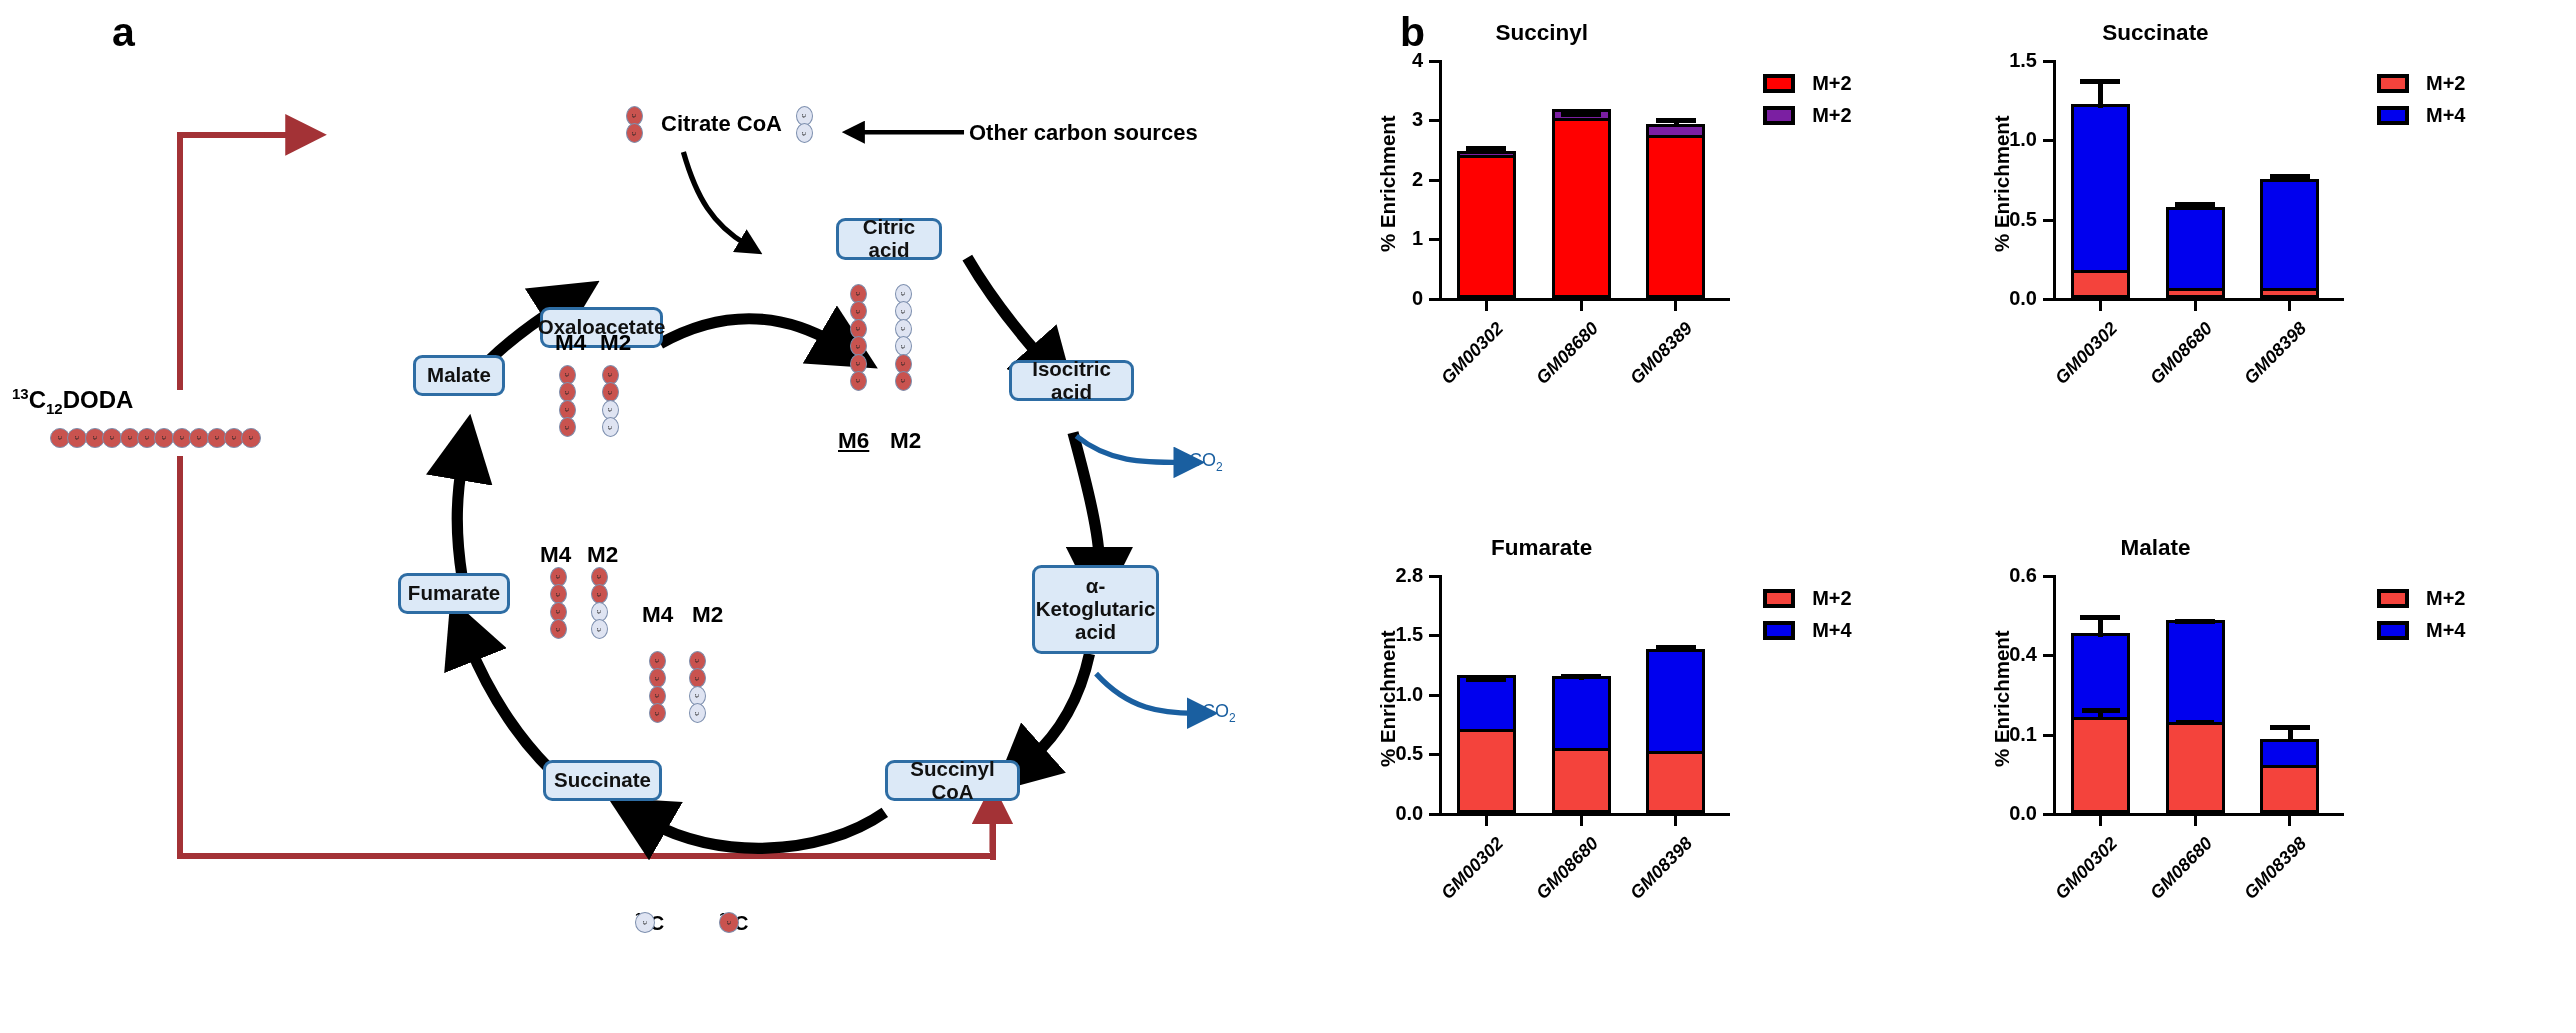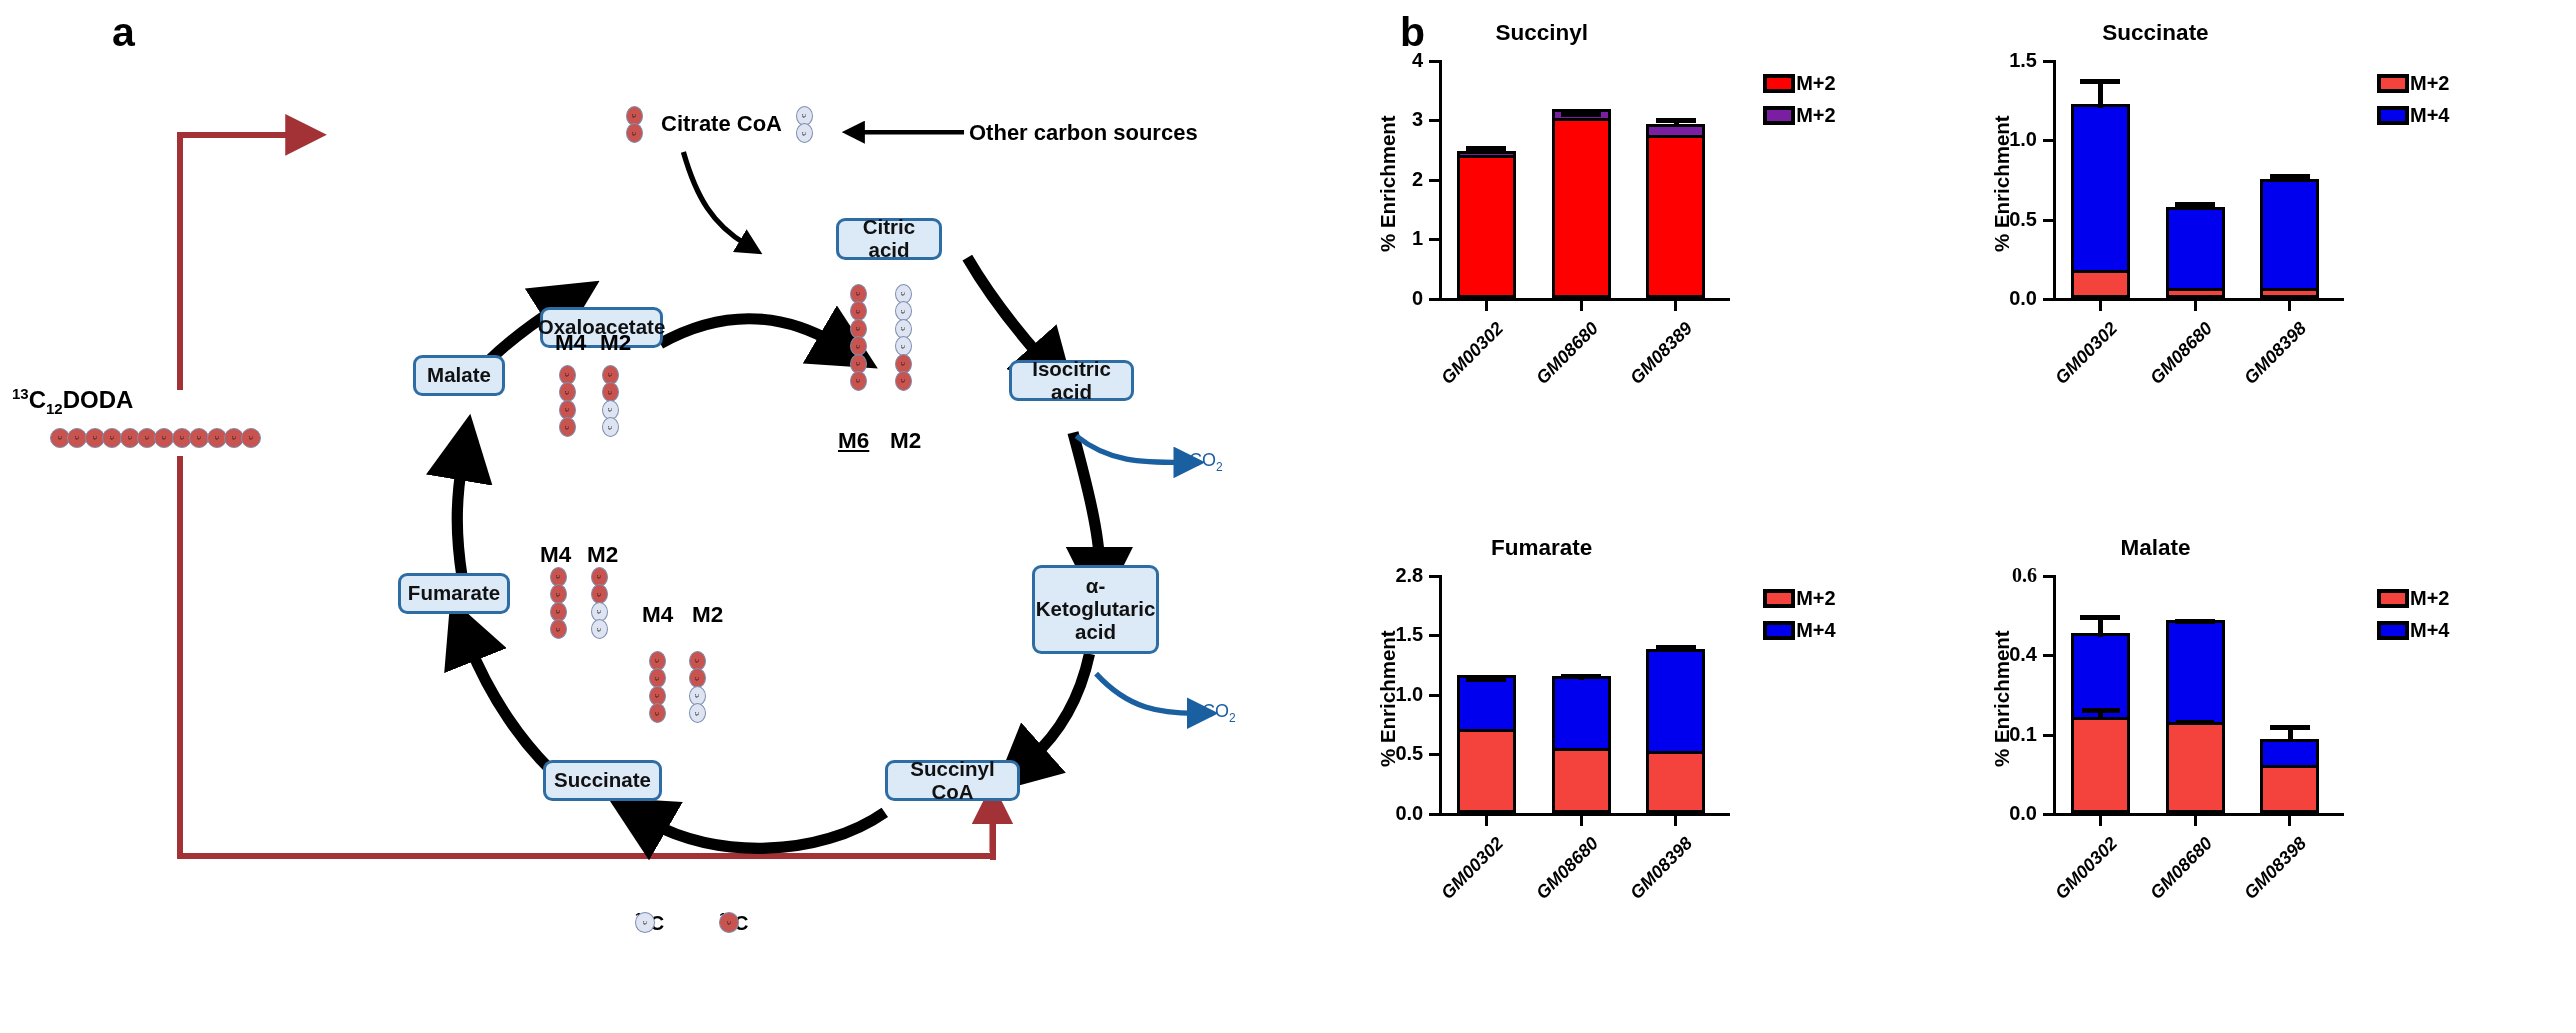--- a/index.html
+++ b/index.html
@@ -61,21 +61,21 @@
            white-space:nowrap;transform:translateY(-50%);}
   .xtick{position:absolute;width:2.6px;height:10px;background:#000;}
   .xtlabel{position:absolute;font-size:18px;font-weight:bold;font-style:italic;
            white-space:nowrap;transform-origin:right top;transform:rotate(-45deg);}
   .ylab{position:absolute;font-size:20.5px;font-weight:bold;white-space:nowrap;
         transform:rotate(-90deg);transform-origin:left top;}
   .bar{position:absolute;box-sizing:border-box;border:3.3px solid #000;}
   .errbar{position:absolute;background:#000;}
   .errcap{position:absolute;height:4.6px;background:#000;}
   .legend-b{position:absolute;}
-  .legend-b .row{display:flex;align-items:center;gap:1px;margin-bottom:9.2px;}
+  .legend-b .row{display:flex;align-items:center;gap:17px;margin-bottom:9.2px;}
   .legend-b .sw{width:32px;height:18.5px;border:4px solid #000;box-sizing:border-box;}
   .legend-b .lb{font-size:20px;font-weight:bold;}
 </style>
 </head>
 <body>
 
 <div id="panel-a">
   <div class="panel-letter" style="left:112px;top:12px;">a</div>
 
   <div class="redline" style="left:177px;top:132px;width:122px;height:6px;"></div>
@@ -520,21 +520,21 @@
         <div class="plotarea" style="left: 79px; top: 40px; width: 284px; height: 238px;">
           <div class="axis-y" style="height: 238px;"></div>
           <div class="axis-x" style="top: 238px; width: 291px;"></div>
           <div class="ytick" style="top: 238px;"></div>
           <div class="ytlabel" style="top: 238px; right: 300px; left: auto; width: 73px;">0.0</div>
           <div class="ytick" style="top: 159px;"></div>
           <div class="ytlabel" style="top: 159px; right: 300px; left: auto; width: 73px;">0.1</div>
           <div class="ytick" style="top: 79px;"></div>
           <div class="ytlabel" style="top: 79px; right: 300px; left: auto; width: 73px;">0.4</div>
           <div class="ytick" style="top: 0px;"></div>
-          <div class="ytlabel" style="top: 0px; right: 300px; left: auto; width: 73px; font-family: Liberation Serif, serif;">0.6</div>
+          <div class="ytlabel" style="top: 0px; right: 300px; left: auto; width: 73px;">0.6</div>
           <div class="ylab" style="left: -63px; top: 192px;">% Enrichment</div>
           <div class="bar" style="left: 18px; width: 59px; height: 96px; bottom: 0px; background: rgb(244, 67, 60); z-index: 10;"></div>
           <div class="bar" style="left: 18px; width: 59px; height: 87px; bottom: 93px; background: rgb(0, 0, 238); z-index: 9;"></div>
           <div class="errbar" style="left: 45px; width: 4.6px; top: 133px; height: 12px; z-index: 30;"></div>
           <div class="errcap" style="left: 28.6px; width: 38px; top: 133px; z-index: 30;"></div>
           <div class="errbar" style="left: 45px; width: 4.6px; top: 40px; height: 22px; z-index: 30;"></div>
           <div class="errcap" style="left: 27px; width: 40px; top: 40px; z-index: 30;"></div>
           <div class="xtick" style="left: 46px; top: 241px;"></div>
           <div class="xtlabel" style="left: -45px; top: 258px; width: 99px; text-align: right;">GM00302</div>
           <div class="bar" style="left: 113px; width: 59px; height: 91px; bottom: 0px; background: rgb(244, 67, 60); z-index: 10;"></div>

